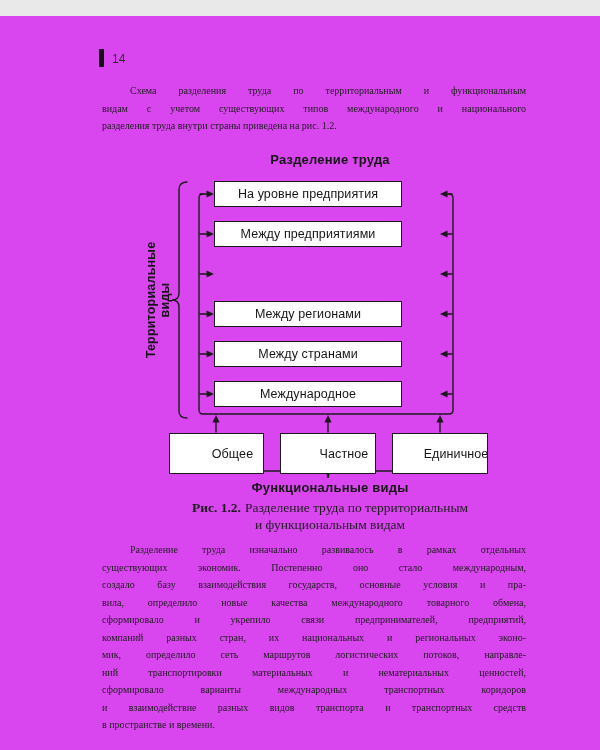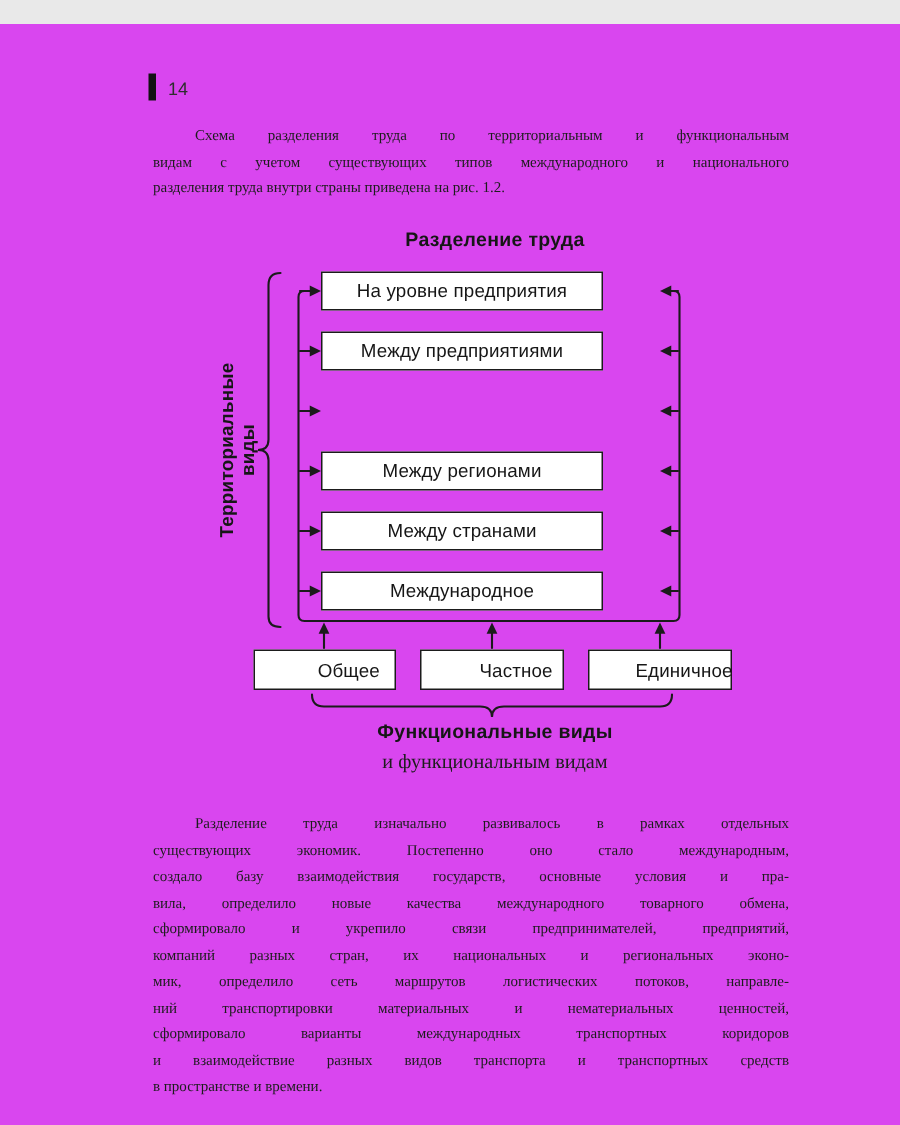--- a/index.html
+++ b/index.html
@@ -15,21 +15,21 @@
   .para{position:absolute;left:102px;width:424px;font-size:10px;}
   .jline{height:17.5px;line-height:17.5px;text-align:justify;text-align-last:justify;white-space:nowrap;}
   .jline.last{text-align:left;text-align-last:left;}
   .jline.indent{padding-left:28px;}
   
   .fig-title{position:absolute;left:230px;top:136px;width:200px;text-align:center;
     font:bold 13px "Liberation Sans",sans-serif;color:#161616;letter-spacing:.2px;}
   .tbox{position:absolute;left:214px;width:188px;height:26px;box-sizing:border-box;
     border:1.4px solid #1b1b1b;background:#fff;display:flex;align-items:center;justify-content:center;
     font:12.5px "Liberation Sans",sans-serif;color:#161616;letter-spacing:.1px;}
-  .fbox{position:absolute;top:417px;height:27px;box-sizing:border-box;
+  .fbox{position:absolute;top:417px;height:41px;box-sizing:border-box;
     border:1.4px solid #1b1b1b;background:#fff;display:flex;align-items:center;justify-content:center;
     font:12.5px "Liberation Sans",sans-serif;color:#161616;letter-spacing:.1px;padding-left:32px;}
   .vlabel{position:absolute;left:77px;top:276px;width:150px;height:16px;text-align:center;
     font:bold 12.5px "Liberation Sans",sans-serif;color:#161616;
     transform:rotate(-90deg);transform-origin:50% 50%;letter-spacing:.2px;}
   .hlabel{position:absolute;left:230px;top:464px;width:200px;text-align:center;
     font:bold 13px "Liberation Sans",sans-serif;color:#161616;letter-spacing:.2px;}
   .caption{position:absolute;left:150px;top:484px;width:360px;text-align:center;
     font-size:13.5px;line-height:16.5px;color:#1d1d1d;}
   .caption .bold{font-weight:bold;margin-right:4px;}
@@ -109,20 +109,21 @@
 
   <div class="vlabel">Территориальные виды</div>
 
   <div class="fbox" style="left:169px;width:95px">Общее</div>
   <div class="fbox" style="left:280px;width:96px">Частное</div>
   <div class="fbox" style="left:392px;width:96px">Единичное</div>
 
   <div class="hlabel">Функциональные виды</div>
 
   <div class="caption">
+    <div><span class="bold">Рис. 1.2.</span><span>Разделение труда по территориальным</span></div>
     <div>и функциональным видам</div>
   </div>
 
   <div class="para" style="top:525px">
     <div class="jline indent">Разделение труда изначально развивалось в рамках отдельных</div>
     <div class="jline">существующих экономик. Постепенно оно стало международным,</div>
     <div class="jline">создало базу взаимодействия государств, основные условия и пра-</div>
     <div class="jline">вила, определило новые качества международного товарного обмена,</div>
     <div class="jline">сформировало и укрепило связи предпринимателей, предприятий,</div>
     <div class="jline">компаний разных стран, их национальных и региональных эконо-</div>

